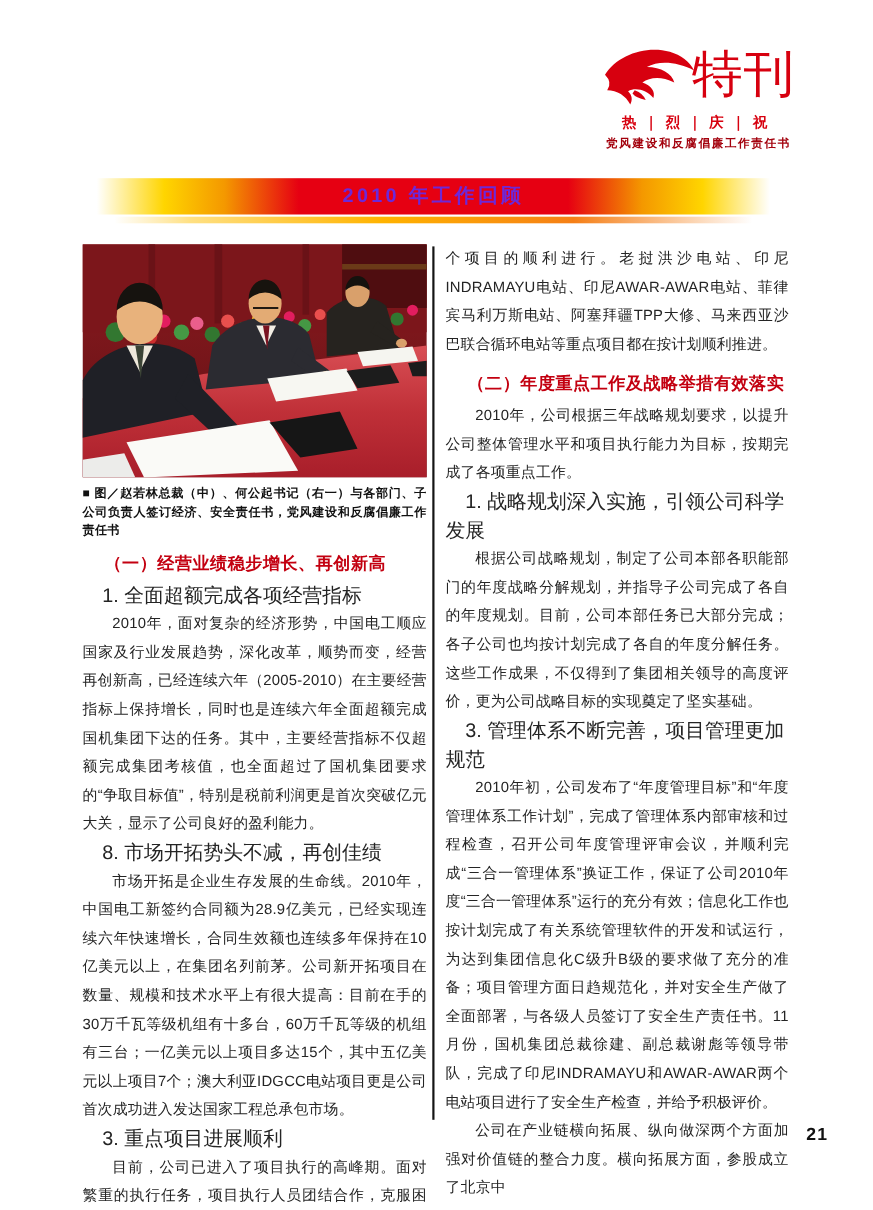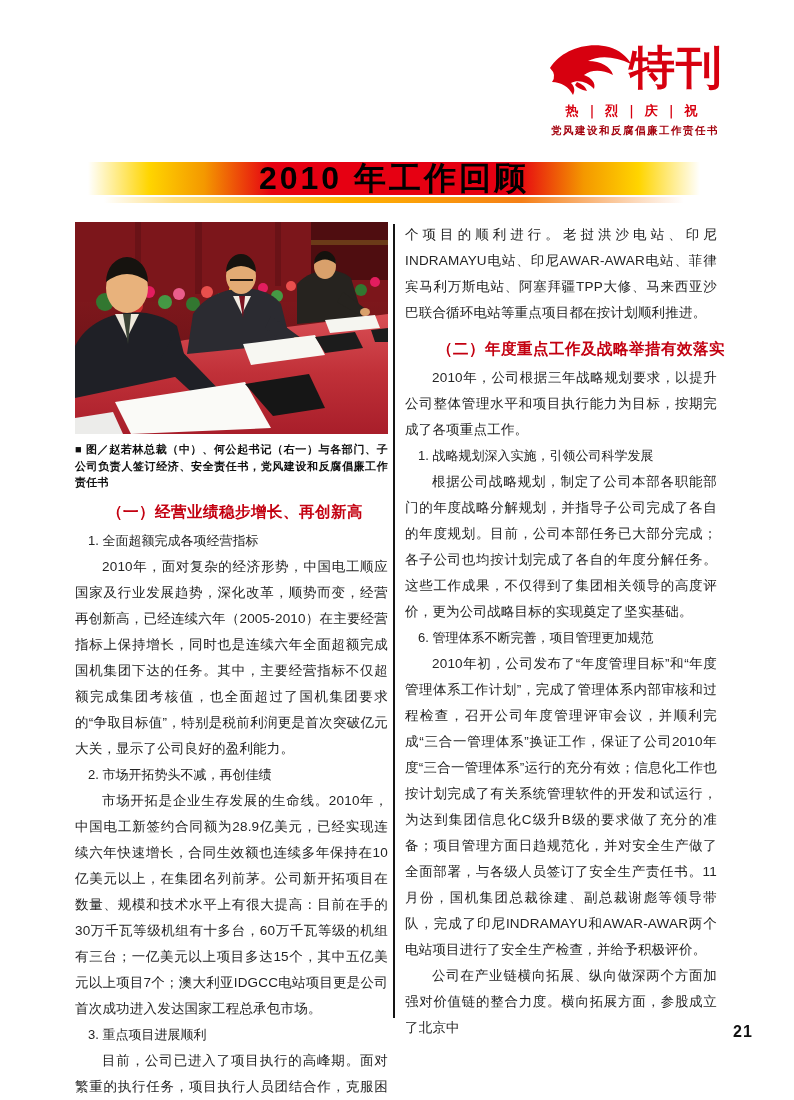--- a/index.html
+++ b/index.html
@@ -9,65 +9,65 @@
     color:var(--text_dark,#242424);
     -webkit-font-smoothing:antialiased;
   }
   .page { position:absolute; inset:0; }
 
   
   .masthead { position:absolute; top:38px; right:34px; width:250px; text-align:center; }
   .logo-row { display:flex; align-items:center; justify-content:center; gap:0; height:58px; }
   .logo-swoosh { width:86px; height:58px; flex:0 0 auto; margin-right:-4px; }
   .logo-title {
-    font-size:46px; font-weight:bold; color:var(--logo_red,#d7000f);
+    font-size:46px; font-weight:normal; color:var(--logo_red,#d7000f);
     letter-spacing:1px; line-height:58px; white-space:nowrap;
   }
   .slogan {
     margin-top:6px; color:var(--logo_red,#d7000f); font-weight:bold;
     font-size:13px; letter-spacing:7px; white-space:nowrap;
   }
   .masthead-subtitle {
     margin-top:4px; color:#a3000c; font-weight:bold; font-size:10.5px; letter-spacing:1.5px; white-space:nowrap;
   }
 
   
   .banner { position:absolute; top:162px; left:88px; width:612px; height:33px; }
   .banner-bg {
     position:absolute; inset:0;
     background:linear-gradient(90deg,
       rgba(255,213,0,0) 0%, #ffd500 10%, #f49800 19%, var(--banner_red,#e60012) 30%,
       var(--banner_red,#e60012) 70%, #f49800 81%, #ffd500 90%, rgba(255,213,0,0) 100%);
   }
   .banner-title {
     position:absolute; inset:0; text-align:center; line-height:33px;
-    color:#000000; font-size:32px; font-weight:bold; letter-spacing:3px;
+    color:#6d28d9; font-size:18px; font-weight:bold; letter-spacing:3px;
   }
   .banner-strip {
     position:absolute; top:197px; left:104px; width:580px; height:6px;
     background:linear-gradient(90deg,
       rgba(255,224,130,0) 0%, #ffe082 12%, #ffb300 42%, #f57f17 72%, rgba(245,127,23,0) 100%);
   }
 
   
   .col-left  { position:absolute; top:222px; left:75px;  width:313px; }
   .col-right { position:absolute; top:222px; left:405px; width:312px; }
   .divider   { position:absolute; top:224px; left:393px; width:2px; height:794px; background:#141414; }
 
   .photo { width:313px; height:212px; display:block; }
   .caption {
     margin-top:7px; font-size:11px; font-weight:bold; line-height:16.5px;
     text-align:justify; color:#101010; letter-spacing:0.3px;
   }
   .sec-heading {
-    margin:11px 16px 5px; padding-left:16px; color:var(--heading_red,#c30010);
+    margin:11px 4px 5px; padding-left:16px; color:var(--heading_red,#c30010);
     font-size:15.5px; font-weight:bold; letter-spacing:0.5px; white-space:nowrap;
   }
   .col-right .sec-heading { margin-top:13px; }
-  .sub  { text-indent:1em; line-height:26px; font-size:13px; }
+  .sub  { text-indent:1em; line-height:26px; font-size:18px; }
   .para { margin:0; text-indent:2em; line-height:26px; font-size:13.5px; text-align:justify; letter-spacing:0.2px; }
   .para.cont { text-indent:0; }
 
   .page-number { position:absolute; top:1023px; left:733px; font-size:16px; font-weight:bold; letter-spacing:1px; color:#111; }
 </style>
 </head>
 <body>
 
 <div class="page">
 
@@ -177,31 +177,31 @@
         <polygon points="170,162 234,152 250,186 198,194" fill="#161616"></polygon>
         <polygon points="0,196 38,190 48,212 0,212" fill="#ececea"></polygon>
       </g>
     </svg>
 
     <div class="caption">■ 图／赵若林总裁（中）、何公起书记（右一）与各部门、子公司负责人签订经济、安全责任书，党风建设和反腐倡廉工作责任书</div>
 
     <div class="sec-heading">（一）经营业绩稳步增长、再创新高</div>
     <div class="sub">1. 全面超额完成各项经营指标</div>
     <p class="para">2010年，面对复杂的经济形势，中国电工顺应国家及行业发展趋势，深化改革，顺势而变，经营再创新高，已经连续六年（2005-2010）在主要经营指标上保持增长，同时也是连续六年全面超额完成国机集团下达的任务。其中，主要经营指标不仅超额完成集团考核值，也全面超过了国机集团要求的“争取目标值”，特别是税前利润更是首次突破亿元大关，显示了公司良好的盈利能力。</p>
-    <div class="sub">2. 市场开拓势头不减，再创佳绩</div>
+    <div class="sub">8. 市场开拓势头不减，再创佳绩</div>
     <p class="para">市场开拓是企业生存发展的生命线。2010年，中国电工新签约合同额为28.9亿美元，已经实现连续六年快速增长，合同生效额也连续多年保持在10亿美元以上，在集团名列前茅。公司新开拓项目在数量、规模和技术水平上有很大提高：目前在手的30万千瓦等级机组有十多台，60万千瓦等级的机组有三台；一亿美元以上项目多达15个，其中五亿美元以上项目7个；澳大利亚IDGCC电站项目更是公司首次成功进入发达国家工程总承包市场。</p>
     <div class="sub">3. 重点项目进展顺利</div>
     <p class="para">目前，公司已进入了项目执行的高峰期。面对繁重的执行任务，项目执行人员团结合作，克服困难，确保了各</p>
   </div>
 
   <div class="col-right">
     <p class="para cont">个项目的顺利进行。老挝洪沙电站、印尼INDRAMAYU电站、印尼AWAR-AWAR电站、菲律宾马利万斯电站、阿塞拜疆TPP大修、马来西亚沙巴联合循环电站等重点项目都在按计划顺利推进。</p>
     <div class="sec-heading">（二）年度重点工作及战略举措有效落实</div>
     <p class="para">2010年，公司根据三年战略规划要求，以提升公司整体管理水平和项目执行能力为目标，按期完成了各项重点工作。</p>
     <div class="sub">1. 战略规划深入实施，引领公司科学发展</div>
     <p class="para">根据公司战略规划，制定了公司本部各职能部门的年度战略分解规划，并指导子公司完成了各自的年度规划。目前，公司本部任务已大部分完成；各子公司也均按计划完成了各自的年度分解任务。这些工作成果，不仅得到了集团相关领导的高度评价，更为公司战略目标的实现奠定了坚实基础。</p>
-    <div class="sub">6. 管理体系不断完善，项目管理更加规范</div>
+    <div class="sub">3. 管理体系不断完善，项目管理更加规范</div>
     <p class="para">2010年初，公司发布了“年度管理目标”和“年度管理体系工作计划”，完成了管理体系内部审核和过程检查，召开公司年度管理评审会议，并顺利完成“三合一管理体系”换证工作，保证了公司2010年度“三合一管理体系”运行的充分有效；信息化工作也按计划完成了有关系统管理软件的开发和试运行，为达到集团信息化C级升B级的要求做了充分的准备；项目管理方面日趋规范化，并对安全生产做了全面部署，与各级人员签订了安全生产责任书。11月份，国机集团总裁徐建、副总裁谢彪等领导带队，完成了印尼INDRAMAYU和AWAR-AWAR两个电站项目进行了安全生产检查，并给予积极评价。</p>
     <p class="para">公司在产业链横向拓展、纵向做深两个方面加强对价值链的整合力度。横向拓展方面，参股成立了北京中</p>
   </div>
 
   <div class="page-number">21</div>
 </div>
 
 </body></html>

